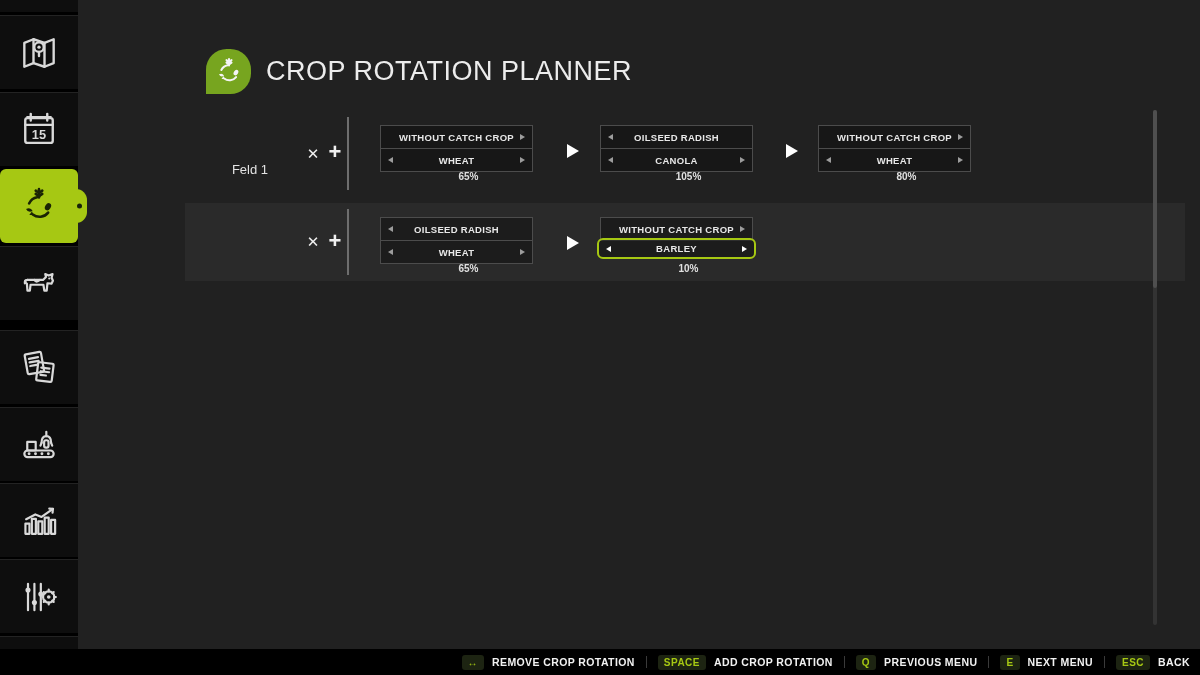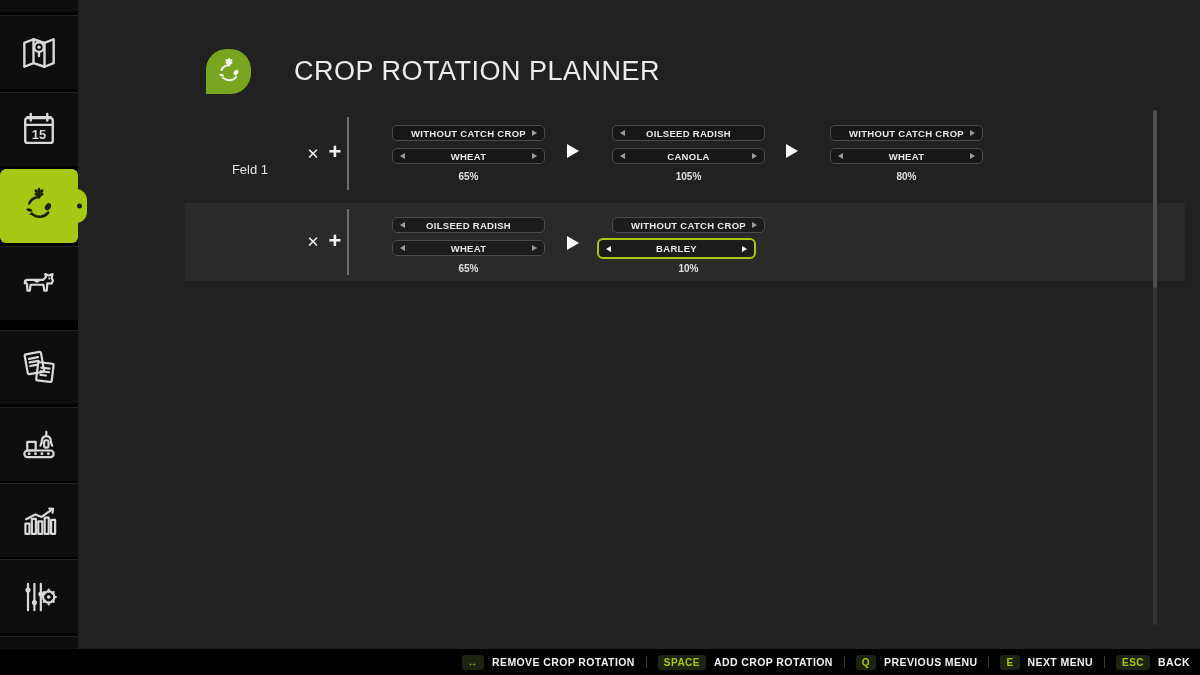--- a/index.html
+++ b/index.html
@@ -17,38 +17,38 @@
   .tile.active::after { content:""; position:absolute; right:-9px; top:50%; transform:translateY(-50%);
           width:18px; height:34px; background:var(--accent); border-radius:0 11px 11px 0; }
   .tile.active::before { content:""; position:absolute; right:-4px; top:50%; transform:translateY(-50%);
           width:5px; height:5px; border-radius:50%; background:#17230a; z-index:2; }
 
   
   .page-header { position:absolute; left:206px; top:49px; display:flex; align-items:center; gap:15px; }
   .header-icon { width:45px; height:45px; background:var(--icon-green);
                  border-radius:46% 46% 46% 0; display:flex; align-items:center; justify-content:center; }
   .header-icon svg { width:34px; height:34px; color:#f4f4f4; }
-  .page-header h1 { color:#ececec; font-size:27px; font-weight:500; letter-spacing:0.5px;margin-left:28px; }
+  .page-header h1 { color:#ececec; font-size:27px; font-weight:500; letter-spacing:0.5px; }
 
   
   .row { position:absolute; left:185px; width:1000px; }
   .row1 { top:111px; height:85px; }
   .row2 { top:203px; height:78px; background:#2a2a2a; }
   .field-label { position:absolute; left:0; top:16px; width:130px; height:100%;
                  display:flex; align-items:center; justify-content:center;
                  color:#e3e3e3; font-size:13px; }
   .icon-btn { position:absolute; top:0; height:100%; background:none; border:none;
               color:#f0f0f0; display:flex; align-items:center; justify-content:center; cursor:pointer; }
   .xbtn { left:116px; width:24px; font-size:15px; }
   .pbtn { left:138px; width:24px; font-size:22px; font-weight:bold; padding-bottom:3px; }
   .vline { position:absolute; left:162px; top:6px; bottom:6px; width:2px; background:#6e6e6e; }
 
   .stage { position:absolute; top:0; width:153px; height:100%; }
-  .sel { position:absolute; left:12px; width:153px; height:16px; border:1px solid #4c4c4c;
-         border-radius:5px; background:rgba(12,12,12,.45); display:flex; align-items:center;
+  .sel { position:absolute; left:0; width:153px; height:24px; border:1px solid #4c4c4c;
+         border-radius:0; background:rgba(12,12,12,.45); display:flex; align-items:center;
          justify-content:center; cursor:pointer; }
   .sel .lbl { color:#e8e8e8; font-size:9.5px; font-weight:bold; letter-spacing:.3px; }
   .sel.catch { top:14px; }
   .sel.crop  { top:37px; }
   .arr { position:absolute; top:50%; transform:translateY(-50%); width:0; height:0;
          border-top:3.5px solid transparent; border-bottom:3.5px solid transparent; }
   .arr.l { left:7px;  border-right:5px solid #9d9d9d; }
   .arr.r { right:7px; border-left:5px solid #9d9d9d; }
   .sel.selected { border:2px solid var(--accent); height:21px; top:35px; left:-3px; width:159px;
                   border-radius:6px; }

